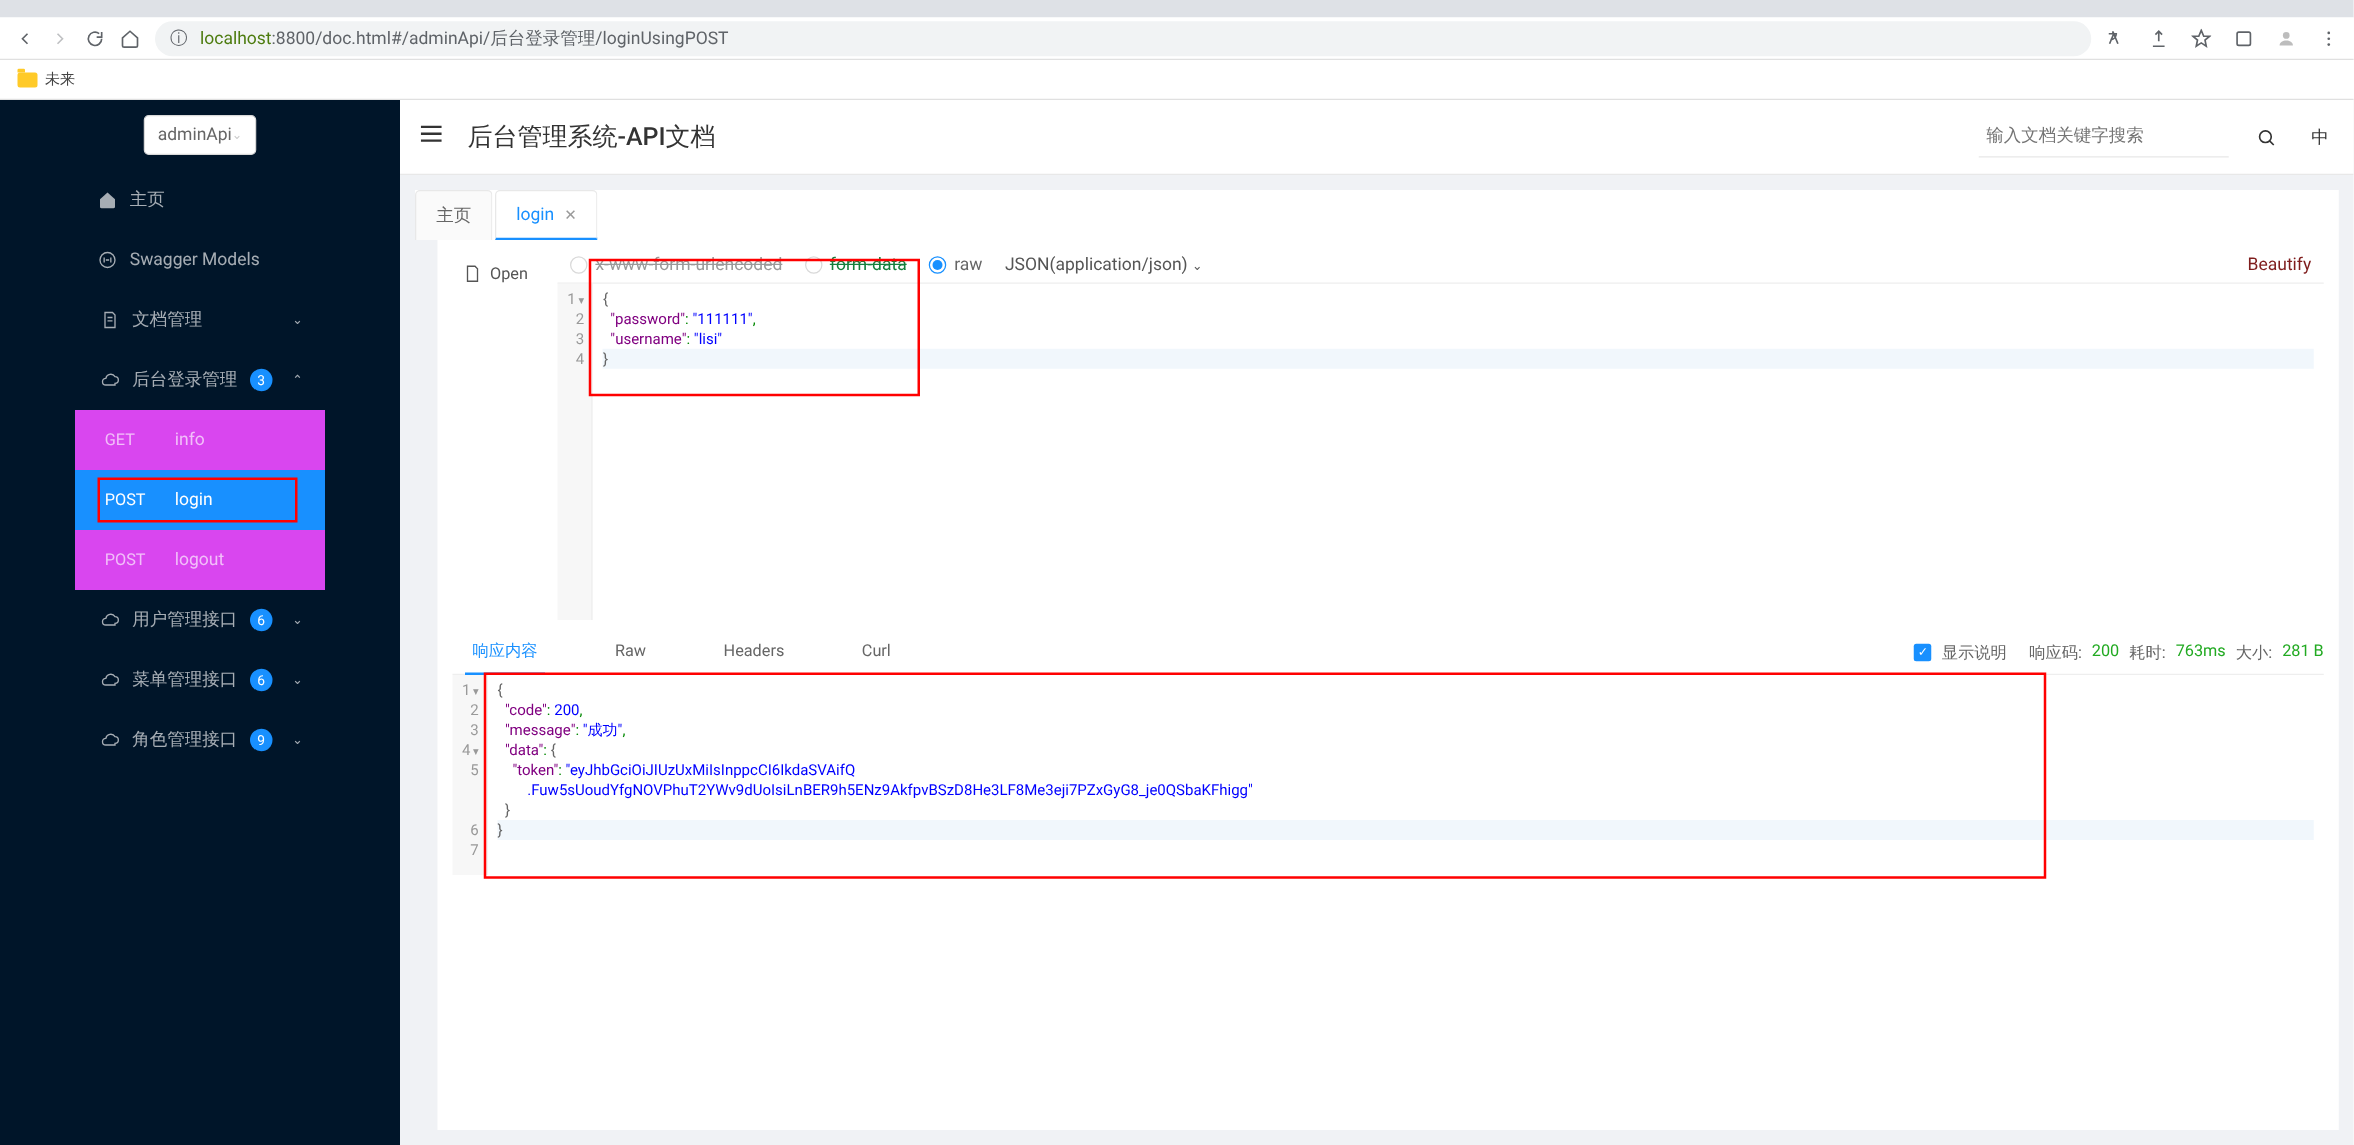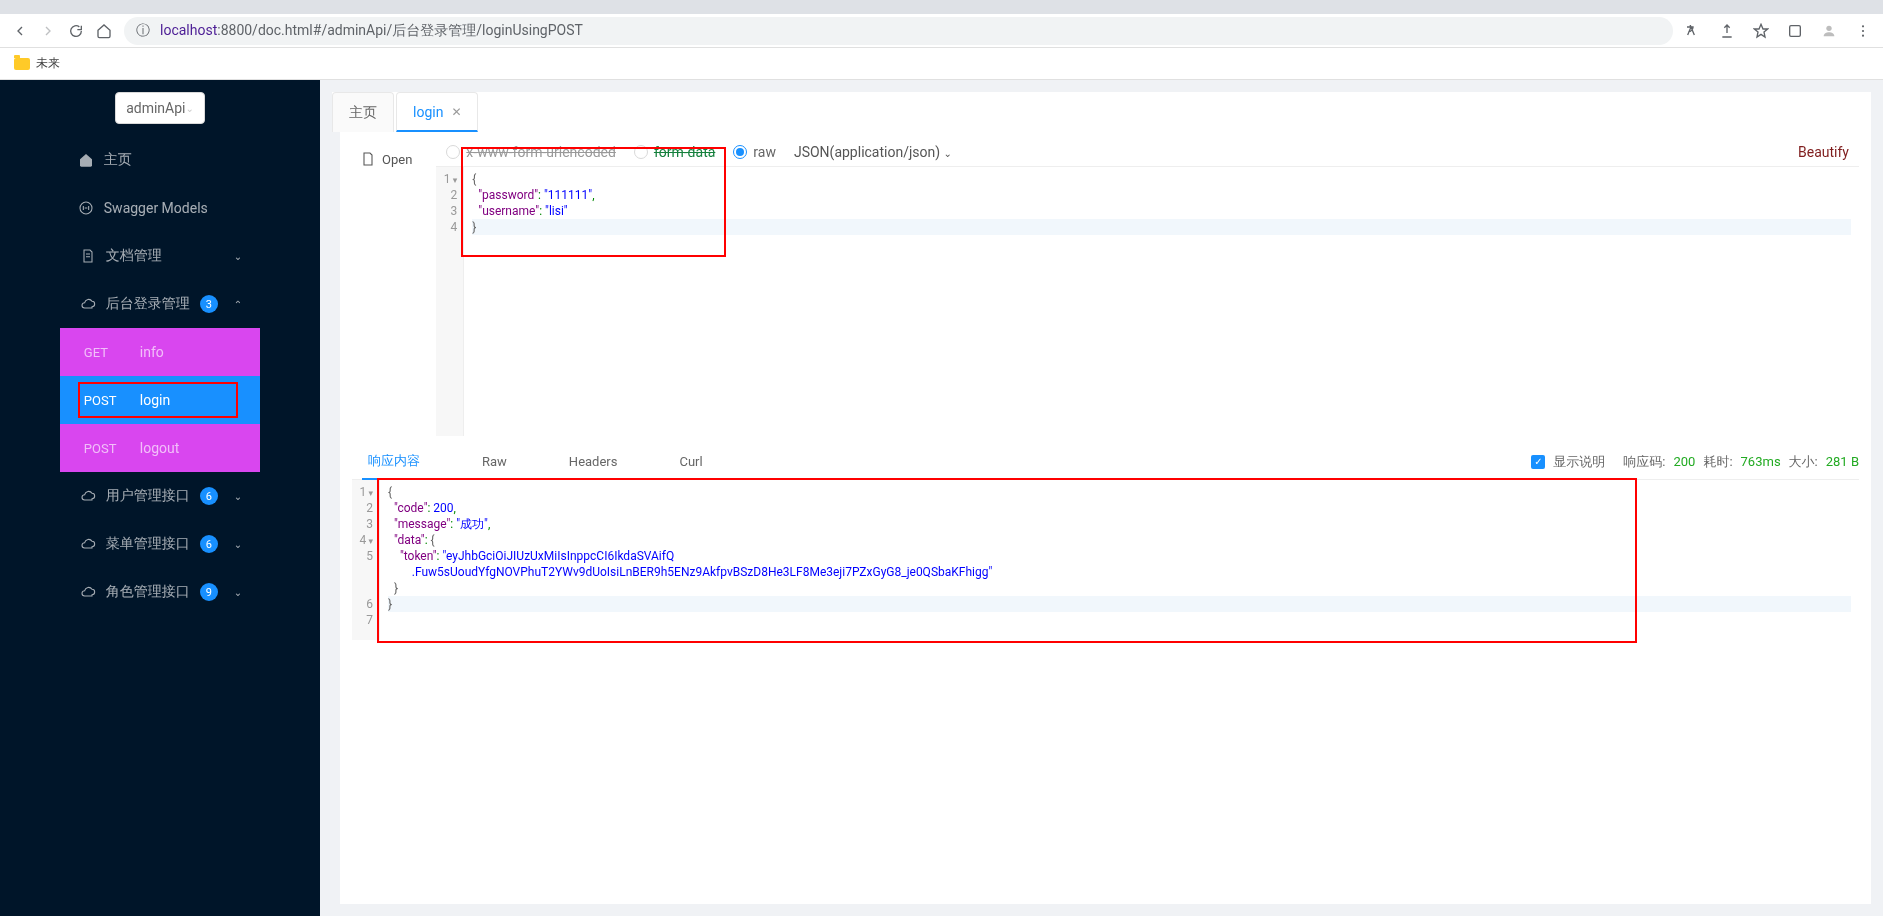--- a/index.html
+++ b/index.html
@@ -4,21 +4,21 @@
   <style>
     * { margin: 0; padding: 0; box-sizing: border-box; font-family: -apple-system, BlinkMacSystemFont, "Segoe UI", Roboto, sans-serif; }
     body { background: #fff; font-size: 13px; color: #333; width: 1883px; height: 916px; overflow: hidden; }
 
     
     .browser-tabs-bar { height: 14px; background: #dee1e6; display: flex; align-items: center; padding: 0 10px; }
     .browser-toolbar { height: 34px; background: #fff; display: flex; align-items: center; padding: 0 6px; border-bottom: 1px solid #e0e0e0; }
     .nav-btn { width: 28px; height: 28px; display: flex; align-items: center; justify-content: center; color: #5f6368; cursor: pointer; border-radius: 14px; }
     .url-bar { flex: 1; height: 28px; background: #f1f3f4; border-radius: 14px; display: flex; align-items: center; margin: 0 6px; padding: 0 12px; color: #5f6368; gap: 10px; }
     .url-text { font-size: 14px; color: #202124; }
-    .url-text .host { color: #4c1d95; }
+    .url-text .host { color: #4d7c0f; }
     .url-text .path { color: #5f6368; }
     .browser-toolbar .right-icons { display: flex; gap: 6px; align-items: center; }
     .bookmarks-bar { height: 32px; background: #fff; display: flex; align-items: center; padding: 0 8px; border-bottom: 1px solid #e0e0e0; gap: 6px; }
     .bookmark-item { display: flex; align-items: center; gap: 6px; padding: 0 6px; font-size: 12px; color: #444; cursor: pointer; height: 28px; border-radius: 4px; }
     .folder-icon { width: 16px; height: 12px; background: #ffca28; border-radius: 2px; position: relative; }
     .folder-icon::before { content: ""; position: absolute; width: 6px; height: 3px; background: #ffca28; top: -3px; left: 0; border-radius: 1px 1px 0 0; }
 
     
     .app { display: flex; height: calc(916px - 80px); }
     .sidebar { width: 320px; background: #001529; color: rgba(255,255,255,0.65); display: flex; flex-direction: column; align-items: center; }
@@ -40,21 +40,21 @@
     .main { flex: 1; display: flex; flex-direction: column; background: #f0f2f5; overflow: hidden; }
     .header { height: 60px; background: #fff; display: flex; align-items: center; padding: 0 14px; border-bottom: 1px solid #e8e8e8; gap: 16px; }
     .hamburger { font-size: 20px; cursor: pointer; color: #333; width: 24px; }
     .title { font-size: 20px; font-weight: 500; color: #333; flex: 1; }
     .search-input { height: 32px; width: 200px; border: none; border-bottom: 1px solid #e8e8e8; background: transparent; font-size: 14px; color: #999; padding: 0 6px; }
     .tabs-bar { height: 40px; background: #fff; display: flex; align-items: center; margin: 12px 12px 0 12px; }
     .tab { height: 40px; display: flex; align-items: center; padding: 0 16px; border: 1px solid #e8e8e8; border-bottom: none; font-size: 14px; color: #666; cursor: pointer; border-radius: 4px 4px 0 0; background: #fafafa; margin-right: 2px; gap: 8px; }
     .tab.active { background: #fff; color: #1890ff; border-bottom: 2px solid #1890ff; }
     .tab .close-x { font-size: 12px; color: #999; }
 
-    .content { flex: 1; margin: 0 12px 12px 20px; background: #fff; display: flex; flex-direction: column; padding: 12px; overflow: hidden; }
+    .content { flex: 1; margin: 0 12px 12px 30px; background: #fff; display: flex; flex-direction: column; padding: 12px; overflow: hidden; }
     .content-row1 { display: flex; gap: 16px; align-items: flex-start; }
     .open-btn { display: flex; align-items: center; gap: 6px; padding: 0 8px; height: 30px; color: #555; font-size: 13px; cursor: pointer; }
 
     .request-box { flex: 1; border: none; position: relative; }
     .body-type-row { display: flex; align-items: center; gap: 18px; font-size: 14px; color: #666; margin-bottom: 6px; padding-left: 10px; }
     .radio-opt { display: flex; align-items: center; gap: 6px; cursor: pointer; }
     .radio-circle { width: 14px; height: 14px; border: 1px solid #d9d9d9; border-radius: 7px; display: flex; align-items: center; justify-content: center; }
     .radio-circle.selected { border-color: #1890ff; }
     .radio-circle.selected::after { content: ""; width: 8px; height: 8px; background: #1890ff; border-radius: 4px; }
     .content-type-text { color: #555; }
@@ -235,20 +235,36 @@
             <path d="M18 16a4 4 0 0 0 0-8 6 6 0 0 0-11 2A4 4 0 0 0 7 18h11z"></path>
           </svg>
         <span class="label">角色管理接口</span>
         <span class="badge">9</span>
         <span class="expander">⌄</span>
       </div>
     </div>
   </div>
 
   <div class="main">
+    <div class="header">
+      <div class="hamburger">
+        <svg width="22" height="22" viewBox="0 0 24 24" fill="none" stroke="#333" stroke-width="2">
+            <path d="M3 6h18M3 12h18M3 18h18"></path>
+          </svg>
+      </div>
+      <div class="title">后台管理系统-API文档</div>
+      <input class="search-input" placeholder="输入文档关键字搜索" style="">
+      <div class="nav-btn">
+          <svg class="ico" viewBox="0 0 24 24" stroke="#333" fill="none" stroke-width="2">
+            <circle cx="11" cy="11" r="7"></circle>
+            <path d="M21 21l-5-5"></path>
+          </svg>
+        </div>
+      <span style="font-size:14px;color:#333;padding:0 6px;">中</span>
+    </div>
 
     <div class="tabs-bar">
       <div class="tab">
         <span>主页</span>
       </div>
       <div class="tab active">
         <span>login</span>
         <span class="close-x">✕</span>
       </div>
     </div>

